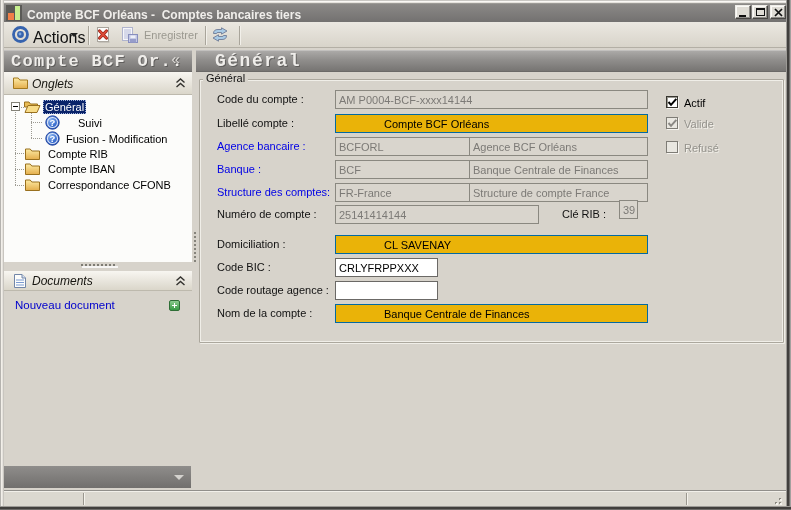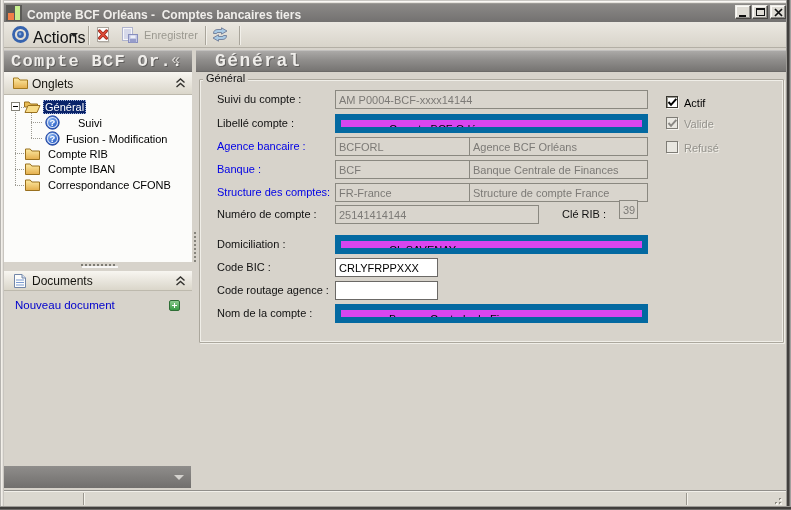--- a/index.html
+++ b/index.html
@@ -31,21 +31,21 @@
 .phdr { top:50px; height:22px; background:linear-gradient(180deg,#AEACAA 0,#908E8C 45%,#747270 100%); box-shadow:inset 0 1px 0 #C2C0BE, inset 0 -1px 0 #6B6967;font-family:Liberation Mono, monospace; }
 #phdr-left { left:4px; width:188px; }
 #phdr-main { left:196px; width:590px; }
 .phdr .t { position:absolute; font-weight:bold; color:#EFEDEA; text-shadow:1px 1px 0 rgba(70,68,66,.6); }
 
 #onglets-bar, #docs-bar { left:4px; width:188px;
   background:linear-gradient(180deg,#F8F6F1,#DAD6CA);
   border-bottom:1px solid #BDB9AD; }
 #onglets-bar { top:72px; height:23px; }
 #docs-bar { top:271px; height:20px; }
-.gbar-t { position:absolute; font-size:12px; color:#15140F; }
+.gbar-t { position:absolute; font-size:12px; color:#15140F;font-style:italic; }
 #tree { left:4px; top:95px; width:188px; height:167px; background:#FCFCFA; }
 #hsplit { left:4px; top:262px; width:188px; height:9px; background:#D7D3CB; }
 #hsplit .dots { position:absolute; left:77px; top:2px; width:36px; height:2px;
   background:repeating-linear-gradient(90deg,#7E7C74 0 2px,transparent 2px 4px); box-shadow:1px 2px 0 rgba(255,255,255,.8); }
 #docarea { left:4px; top:291px; width:188px; height:175px; background:#D7D3CB; }
 #newdoc { left:11px; top:8px; font-size:11.5px; color:#0000CC; }
 #collapsebar { left:4px; top:466px; width:187px; height:22px;
   background:linear-gradient(180deg,#8F8D8B,#716F6D); }
 #collapsebar .arr { position:absolute; left:170px; top:9px; width:0; height:0;
   border-left:5px solid transparent; border-right:5px solid transparent; border-top:5px solid #D4D2CE; }
@@ -54,21 +54,21 @@
   background:repeating-linear-gradient(180deg,#85837B 0 2px,transparent 2px 4px); }
 
 #main { left:196px; top:72px; width:590px; height:418px; background:#D7D3CB; }
 #groupbox { position:absolute; left:3px; top:7px; width:585px; height:264px;
   border:1px solid #ABA79D; box-shadow:inset 0 0 0 1px #F0EEE8, 1px 1px 0 #F0EEE8; border-radius:1px; }
 #gb-label { position:absolute; left:7px; top:0px; font-size:11px; color:#111; background:#D7D3CB; padding:0 3px; }
 .lbl { position:absolute; font-size:11px; color:#111; white-space:nowrap; }
 .lbl.blue { color:#0000E6; }
 .fld { position:absolute; height:19px; font-size:11px; white-space:nowrap; padding:3px 0 0 3px; overflow:hidden; }
 .fld.gray { background:#D9D5CD; border:1px solid #8A8880; color:#7C7A76; }
-.fld.yel { background:#d946ef; border:6px solid #0369a1; color:#000;padding-left:48px; }
+.fld.yel { background:#eab308; border:1px solid #0369a1; color:#000;padding-left:48px; }
 .fld.wht { background:#FFFFFF; border:1px solid #6B6966; color:#000; }
 
 .cb { position:absolute; width:12px; height:12px; background:#fff; }
 .cb.en { border:1px solid #37352F; box-shadow:1px 1px 0 #F6F4F0, inset 1px 1px 0 #9A9890; }
 .cb.dis { border:1px solid #7E7C76; background:#E9E7E1; box-shadow:1px 1px 0 #F6F4F0; }
 .cblbl { position:absolute; font-size:11px; }
 
 #statusbar { left:4px; top:490px; width:782px; height:16px; background:#DBD8D0; border-top:1px solid #918F8B; box-shadow:inset 0 1px 0 #F2F0EA; }
 .stdiv { position:absolute; top:2px; width:1px; height:12px; background:#9A978F; box-shadow:1px 0 0 #F4F2EC; }
 
@@ -242,21 +242,21 @@
     <div id="plusbtn"></div>
   </div>
 <div class="abs" id="collapsebar">
     <div class="arr"></div>
   </div>
 <div class="abs" id="vsplit"></div>
 <div class="abs" id="main">
   <div id="groupbox"></div>
   <div id="gb-label">Général</div>
 </div>
-<div class="lbl" style="left:217px;top:93px">Suivi du compte :</div>
+<div class="lbl" style="left:217px;top:93px">Code du compte :</div>
 <div class="fld gray" style="left:335px;top:90px;width:313px">AM P0004-BCF-xxxx14144</div>
 <div class="lbl" style="left:217px;top:117px">Libellé compte :</div>
 <div class="fld yel" style="left:335px;top:114px;width:313px">Compte BCF Orléans</div>
 <div class="lbl blue" style="left:217px;top:140px">Agence bancaire :</div>
 <div class="fld gray" style="left:335px;top:137px;width:151px">BCFORL</div>
 <div class="fld gray" style="left:469px;top:137px;width:179px">Agence BCF Orléans</div>
 <div class="lbl blue" style="left:217px;top:163px">Banque :</div>
 <div class="fld gray" style="left:335px;top:160px;width:135px">BCF</div>
 <div class="fld gray" style="left:469px;top:160px;width:179px">Banque Centrale de Finances</div>
 <div class="lbl blue" style="left:217px;top:186px">Structure des comptes:</div>

